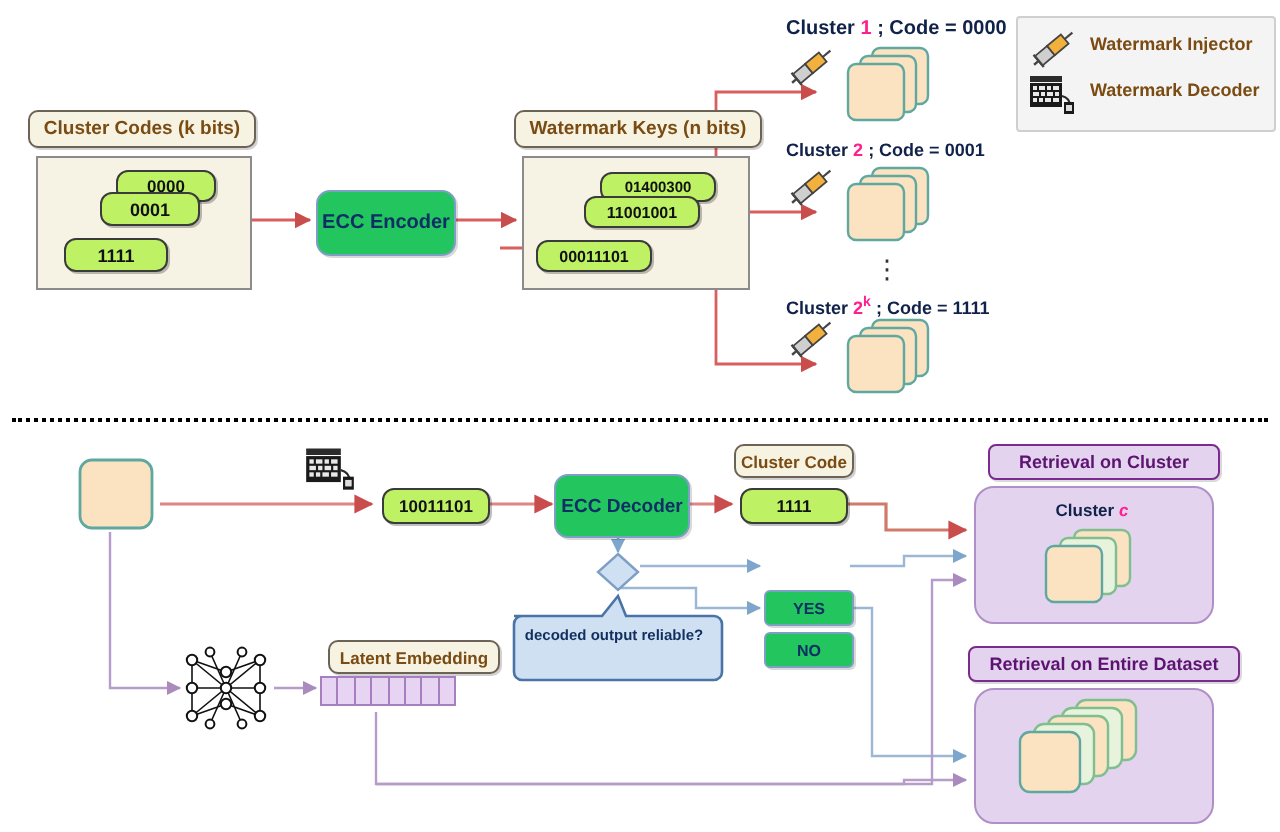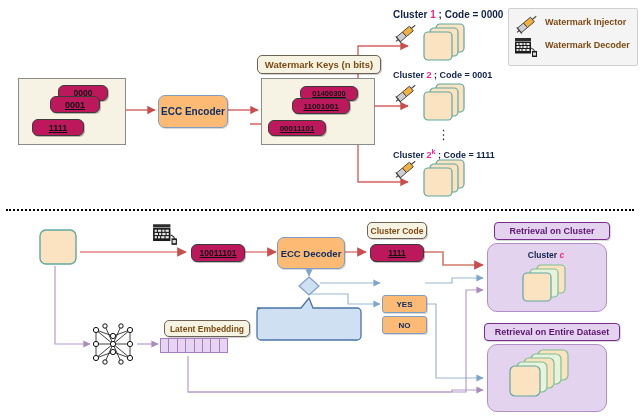--- a/index.html
+++ b/index.html
@@ -11,32 +11,32 @@
   
   .tag{
     background:#f7f3e3;border:1.3px solid #6d6256;border-radius:5px;
     color:#7a4b12;font-weight:bold;text-align:center;
     display:flex;align-items:center;justify-content:center;
     box-shadow:1px 1px 0 rgba(0,0,0,.18);
     white-space:nowrap;
   }
   
   .pill{
-    background:#be185d;border:1.6px solid #3b3b3b;border-radius:6px;
+    background:#bef264;border:1.6px solid #3b3b3b;border-radius:6px;
     color:#111;font-weight:bold;
     display:flex;align-items:center;justify-content:center;
-    box-shadow:1px 1px 0 rgba(0,0,0,.25);white-space:nowrap;text-decoration:underline;
+    box-shadow:1px 1px 0 rgba(0,0,0,.25);white-space:nowrap;
   }
   
   .panel{
     background:#f6f2e4;border:1.5px solid #8b8b8b;
   }
   
   .proc{
-    background:#fdba74;border:1.4px solid #7e9fc4;border-radius:7px;
+    background:#22c55e;border:1.4px solid #7e9fc4;border-radius:7px;
     color:#0d2f63;font-weight:bold;text-align:center;
     display:flex;align-items:center;justify-content:center;white-space:nowrap;
     box-shadow:1px 1px 0 rgba(0,0,0,.15);
   }
   .proc.flat{border-radius:3px;margin-top:20px;}
   
   .ret-panel{
     background:#e4d3ef;border:1.4px solid #b08fc6;border-radius:10px;
   }
   .ret-tag{
@@ -114,20 +114,21 @@
 
     <line x1="137" y1="344" x2="158" y2="344" stroke="#b69cc8" stroke-width="1.2" marker-end="url(#ar-purple)"></line>
 
     <path d="M188,356 L188,392 L466,392 L466,290 L483,290" fill="none" stroke="#b69cc8" stroke-width="1.2" marker-end="url(#ar-purple)"></path>
     <path d="M188,392 L452,392 L452,390 L483,390" fill="none" stroke="#b69cc8" stroke-width="1.2" marker-end="url(#ar-purple)"></path>
 
     <path d="M66,113 L60,121" stroke="#d95f5f" stroke-width="1.2" stroke-dasharray="2,2"></path>
     <path d="M305,113 L299,121" stroke="#d95f5f" stroke-width="1.2" stroke-dasharray="2,2"></path>
   </svg>
 
+  <div class="abs tag" style="left:14px;top:55px;width:112px;height:17px;font-size:9.5px;">Cluster Codes (k bits)</div>
   <div class="abs panel" style="left:18px;top:78px;width:106px;height:65px;"></div>
   <div class="abs pill" style="left:58px;top:85px;width:48px;height:14px;font-size:8.5px;">0000</div>
   <div class="abs pill" style="left:50px;top:96px;width:48px;height:15px;font-size:9px;">0001</div>
   <div class="abs pill" style="left:32px;top:119px;width:50px;height:15px;font-size:9px;">1111</div>
 
   <div class="abs proc" style="left:158px;top:95px;width:68px;height:31px;font-size:10px;">ECC Encoder</div>
 
   <div class="abs tag" style="left:257px;top:55px;width:122px;height:17px;font-size:9.5px;">Watermark Keys (n bits)</div>
   <div class="abs panel" style="left:261px;top:78px;width:112px;height:65px;"></div>
   <div class="abs pill" style="left:300px;top:86px;width:56px;height:13px;font-size:7.5px;">01400300</div>
@@ -269,20 +270,21 @@
   <div class="abs pill" style="left:370px;top:244px;width:52px;height:16px;font-size:8.5px;">1111</div>
 
   <svg class="abs" style="left:297px;top:275px;" width="24" height="22" viewBox="0 0 24 22">
     <polygon points="12,2 22,11 12,20 2,11" fill="#cfe0f3" stroke="#7e9fc4" stroke-width="1.2"></polygon>
   </svg>
 
   <svg class="abs" style="left:253px;top:298px;" width="108" height="44" viewBox="0 0 108 44">
     <path d="M4,10 h44 l8,-10 l4,10 h44 a4,4 0 0 1 4,4 v24 a4,4 0 0 1 -4,4 h-96 a4,4 0 0 1 -4,-4 v-24 a4,4 0 0 1 4,-4 z" fill="#cfe0f3" stroke="#4a73a8" stroke-width="1.3"></path>
   </svg>
   <div class="abs" style="left:256px;top:312px;width:102px;text-align:center;color:#12305e;font-weight:bold;font-size:7.5px;line-height:11px;">
+    <div>decoded output reliable?</div>
   </div>
 
   <div class="abs proc flat" style="left:382px;top:275px;width:43px;height:16px;font-size:8px;">YES</div>
   <div class="abs proc flat" style="left:382px;top:296px;width:43px;height:16px;font-size:8px;">NO</div>
 
   <svg class="abs" style="left:88px;top:322px;" width="50" height="44" viewBox="0 0 50 44">
     <g stroke="#111" stroke-width="0.8" fill="none">
       <path d="M8,8 L25,22 L42,8 M8,22 L25,22 L42,22 M8,36 L25,22 L42,36
                M8,8 L25,14 M8,36 L25,30 M42,8 L25,14 M42,36 L25,30
                M8,8 L8,22 L8,36 M42,8 L42,22 L42,36

